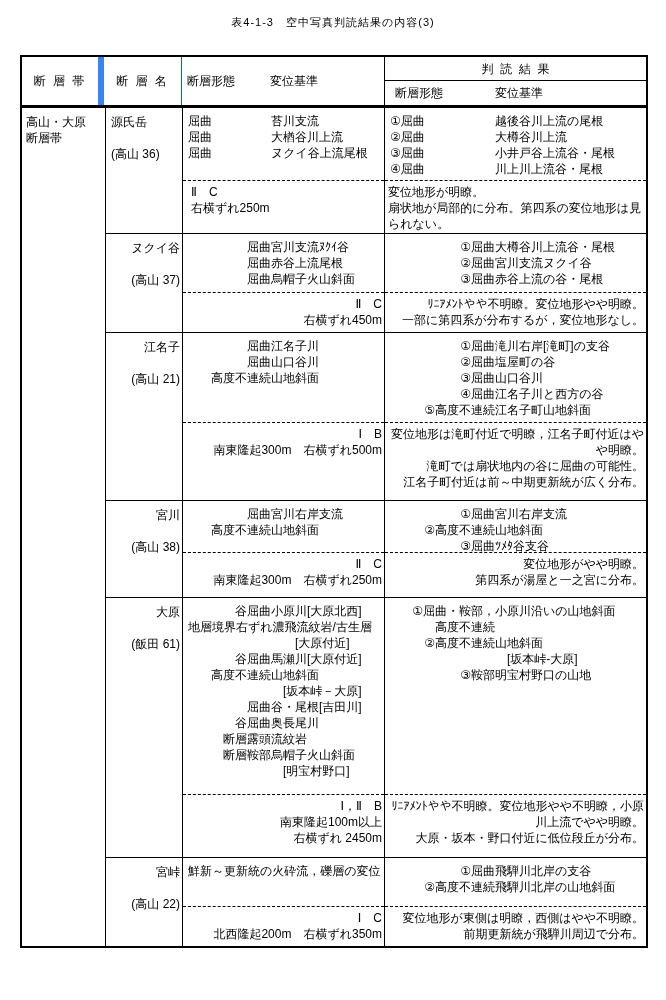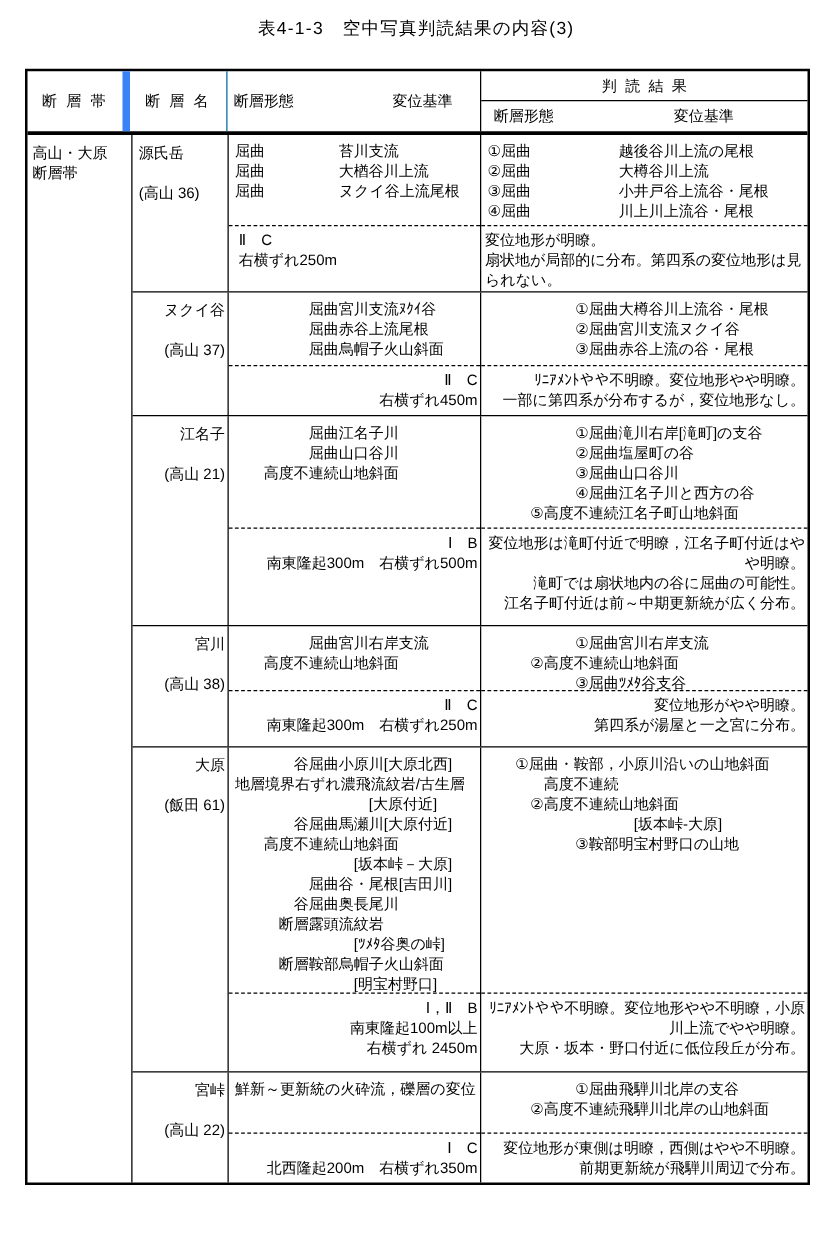--- a/index.html
+++ b/index.html
@@ -4,35 +4,35 @@
 <style>
   html,body{margin:0;padding:0;}
   body{
     width:666px;height:1000px;background:#fff;position:relative;
     font-family:"Liberation Sans","DejaVu Sans",sans-serif;
     color:#000;font-size:12px;line-height:16px;
     -webkit-font-smoothing:none;
   }
   .title{
     padding-top:13px;margin-bottom:24px;text-align:center;
-    font-size:14px;line-height:18px;letter-spacing:1px;white-space:pre;
+    font-size:11px;line-height:18px;letter-spacing:1px;white-space:pre;
   }
   .table{
     margin-left:20px;width:628px;box-sizing:border-box;
     border:2px solid #000;background:#fff;
   }
   
   .header{display:flex;border-bottom:3px solid #000;height:48px;}
   .h-zone{width:76px;border-right:6px solid #3b82f6;display:flex;align-items:center;justify-content:center;letter-spacing:2px;}
   .h-name{width:77px;border-right:1px solid #0369a1;display:flex;align-items:center;justify-content:center;letter-spacing:2px;}
   .h-group{display:flex;flex-direction:column;}
   .h-ga{width:202px;border-right:1px solid #000;}
   .h-gb{flex:1;}
   .h-group-label{height:23px;border-bottom:1px solid #000;display:flex;align-items:center;justify-content:center;white-space:pre;}
-  .h-sub{flex:1;display:flex;align-items:center;padding-left:5px;gap:44px;}
+  .h-sub{flex:1;display:flex;align-items:center;padding-left:5px;}
   .h-ga .h-sub .f{min-width:83px;}
   .h-gb .h-sub{padding-left:10px;}
   .h-gb .h-sub .f{min-width:100px;}
   
   .body{display:flex;}
   .zone-cell{width:76px;border-right:1px solid #000;padding:6px 3px 0 4px;white-space:pre;}
   .rows-col{flex:1;}
   .trow{display:flex;}
   .trow + .trow{border-top:1px solid #000;text-align:right;}
   .c-name{width:77px;border-right:1px solid #000;padding:6px 2px 0 5px;box-sizing:border-box;}
@@ -319,24 +319,20 @@
               </div>
               <div class="item side-a">
                 <span class="f">谷屈曲</span>
                 <span class="c">奥長尾川</span>
               </div>
               <div class="item side-a">
                 <span class="f">断層露頭</span>
                 <span class="c">流紋岩</span>
               </div>
               <div class="item side-a">
-                <span class="f"></span>
-                <span class="c">　[ﾂﾒﾀ谷奥の峠]</span>
-              </div>
-              <div class="item side-a">
                 <span class="f">断層鞍部</span>
                 <span class="c">烏帽子火山斜面</span>
               </div>
               <div class="item side-a">
                 <span class="f"></span>
                 <span class="c">　[明宝村野口]</span>
               </div>
             </div>
       <div class="lower">
               <div class="line">Ⅰ，Ⅱ　B</div>

